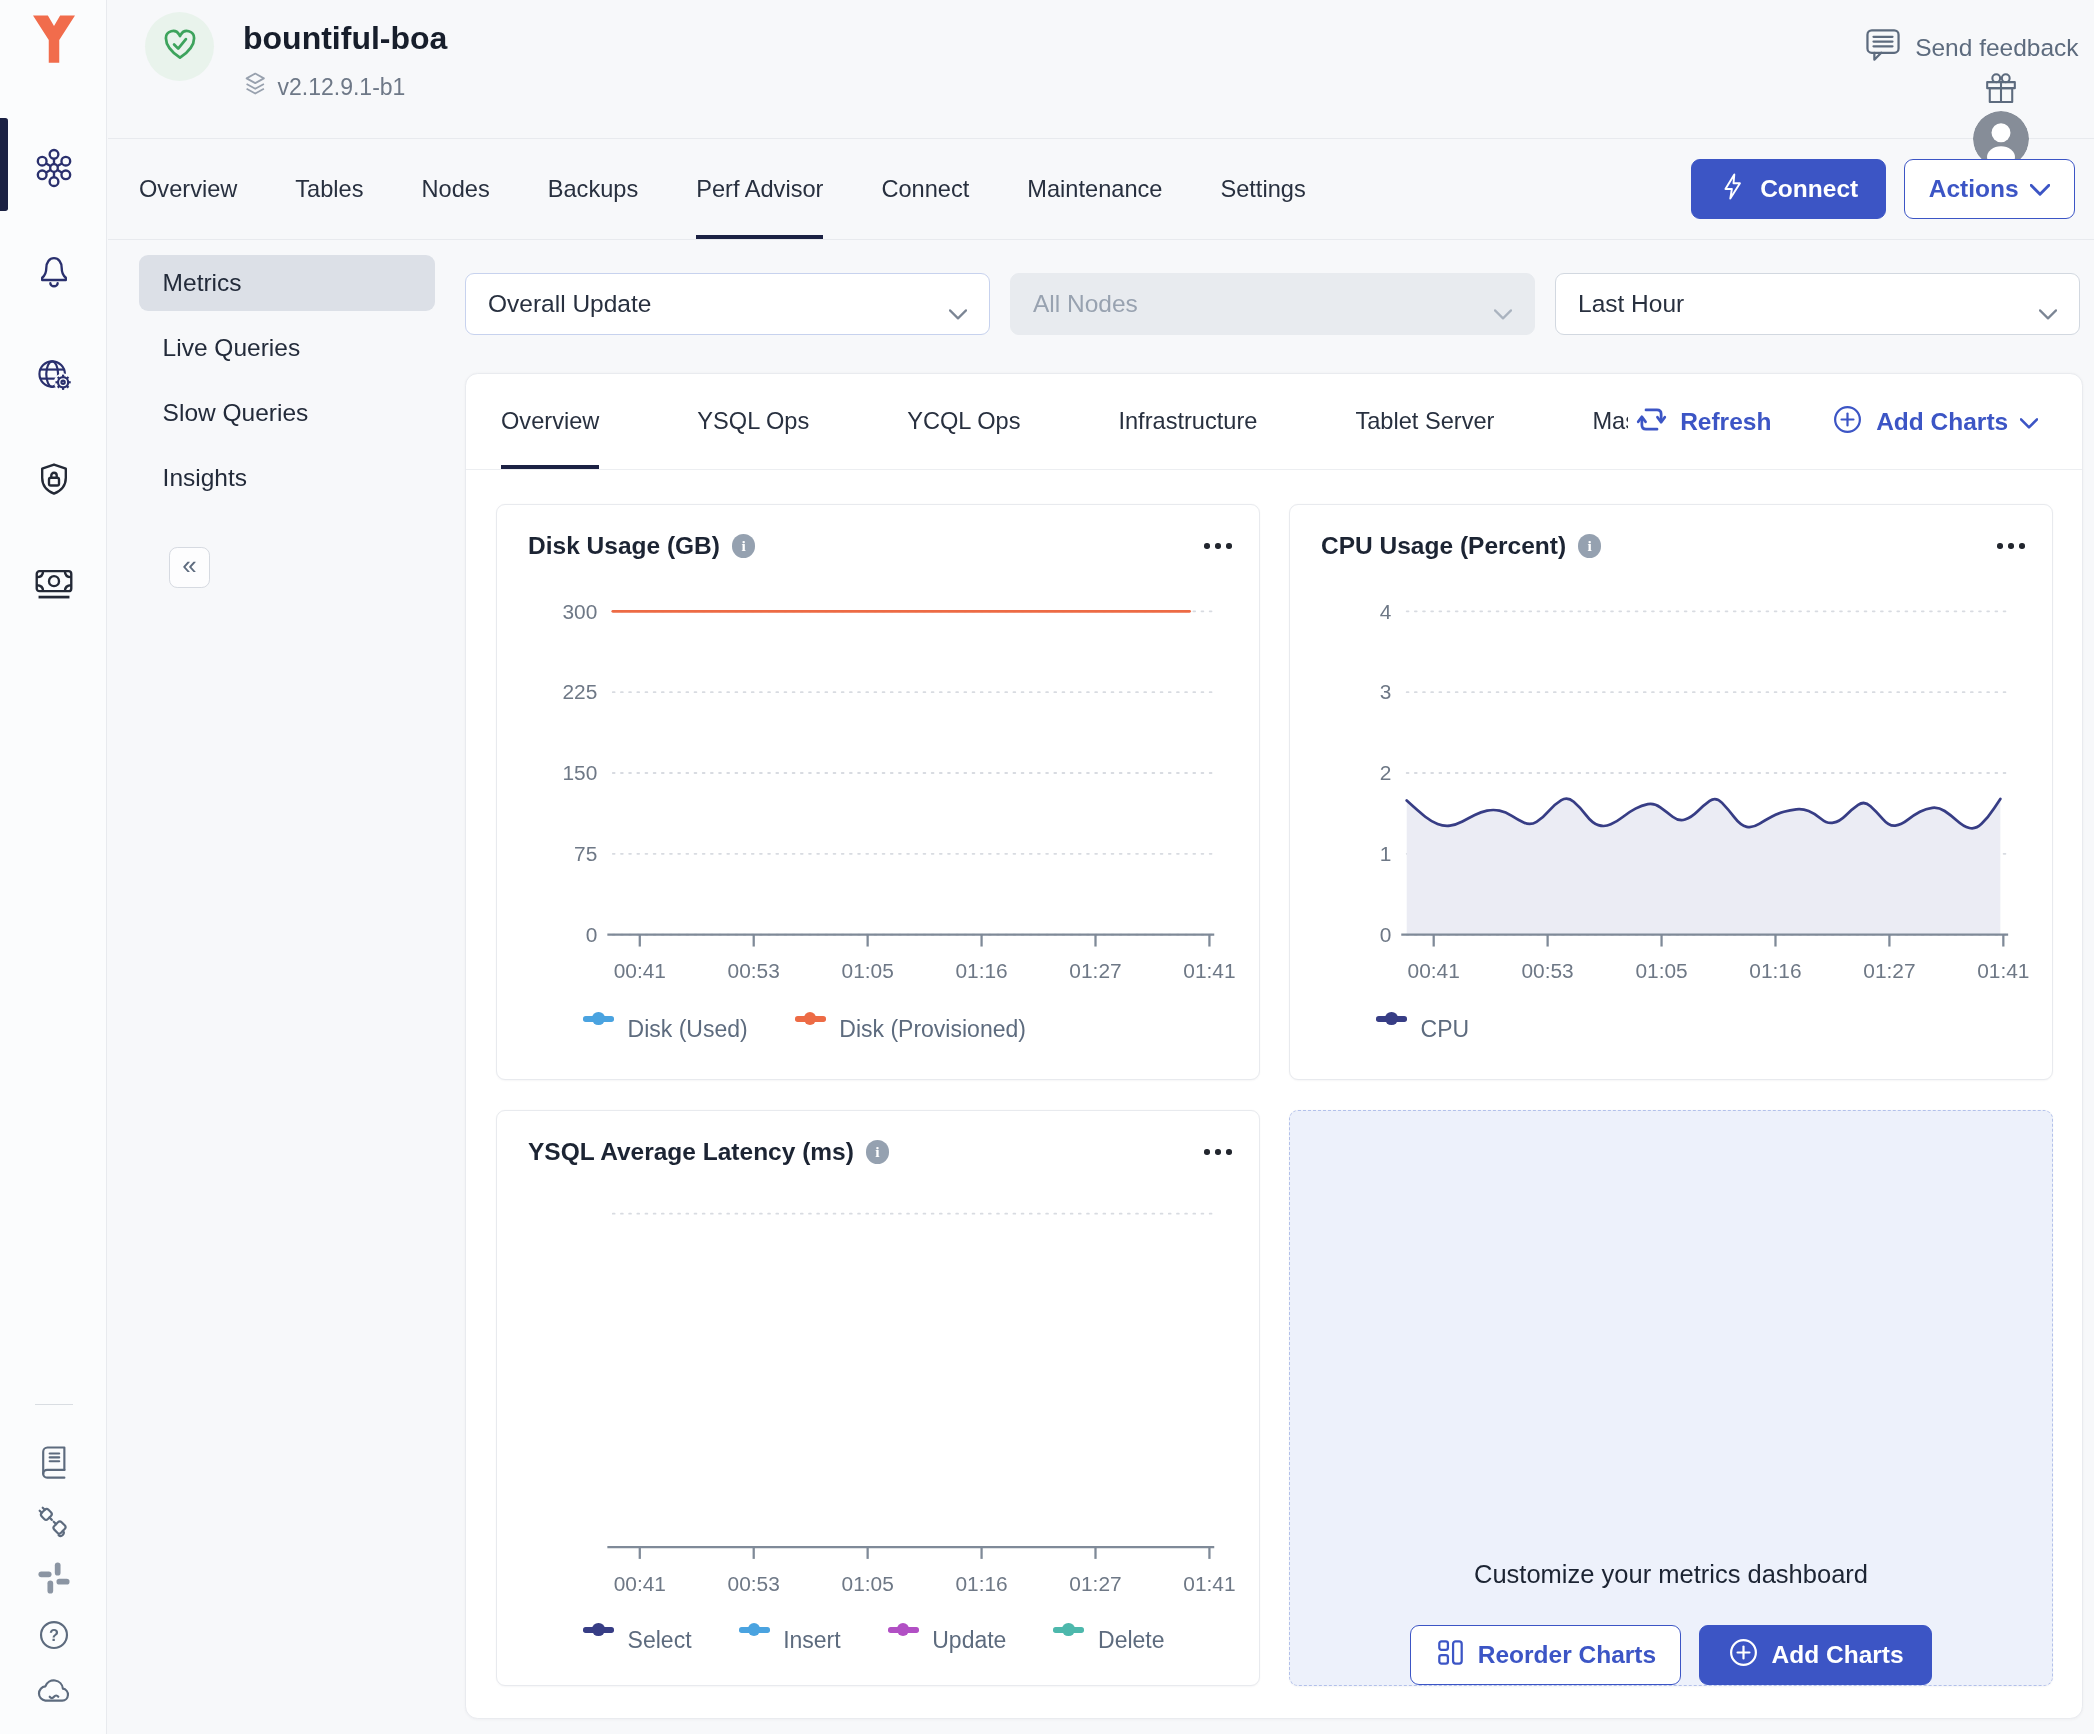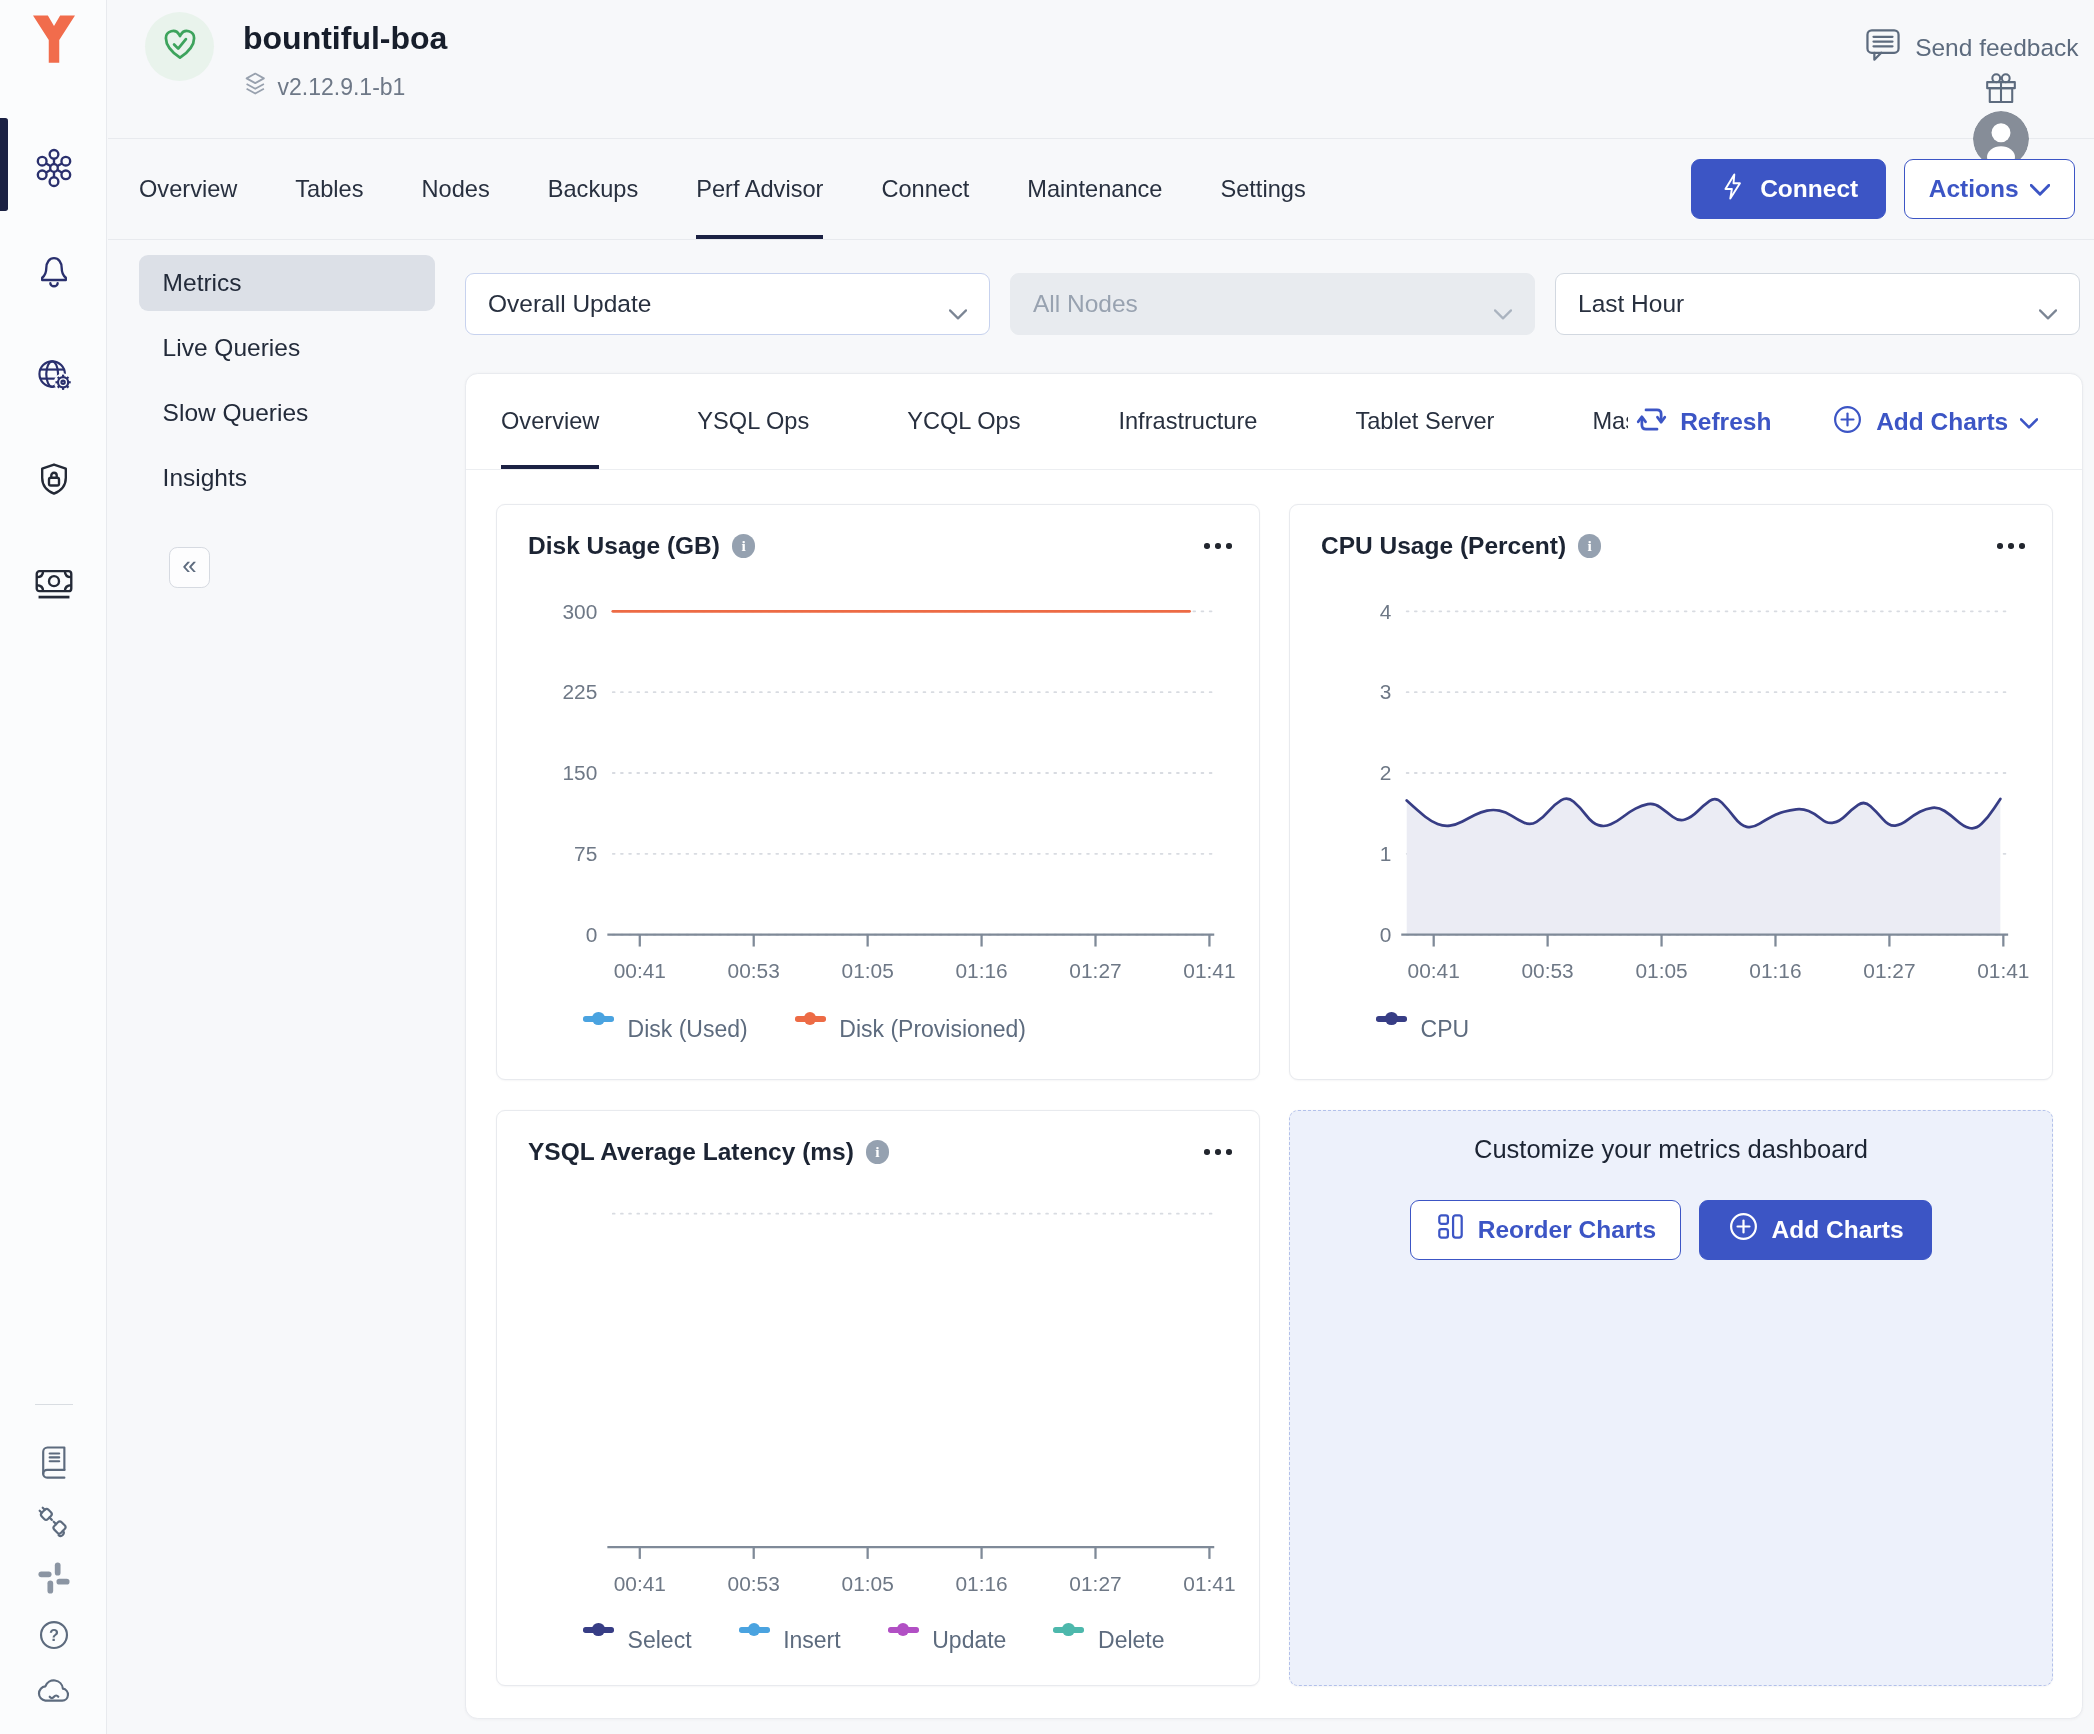--- a/index.html
+++ b/index.html
@@ -67,21 +67,21 @@
   .menu-dots{margin-left:auto;display:flex;gap:5.5px;padding:7.3px 3.6px;cursor:pointer;}
   .menu-dots i{width:5.5px;height:5.5px;border-radius:50%;background:#22262e;}
   .chart-svg{position:absolute;left:0;top:0;width:764px;height:576px;}
   svg text{font-family:"Liberation Sans","DejaVu Sans",sans-serif;}
   .legend{position:absolute;left:86px;top:511px;display:flex;gap:47px;align-items:center;}
   .legend-item{display:flex;align-items:flex-start;gap:13.6px;cursor:pointer;}
   .legend-marker{position:relative;width:31px;height:5.5px;border-radius:2.7px;display:inline-block;}
   .legend-marker::after{content:'';position:absolute;left:9px;top:-3.6px;width:12.7px;height:12.7px;border-radius:50%;background:inherit;}
   .legend-label{font-size:23px;color:#5d6b7e;}
 
-  .customize{background:#edf1fb;border:1.8px dashed #b3c1ea;border-radius:9px;display:flex;flex-direction:column;align-items:center;justify-content:flex-start;}
+  .customize{background:#edf1fb;border:1.8px dashed #b3c1ea;border-radius:9px;display:flex;flex-direction:column;align-items:center;justify-content:flex-end;}
   .customize-inner{margin-top:23.6px;display:flex;flex-direction:column;align-items:center;gap:36px;}
   .customize-title{font-size:25.5px;color:#1c2433;}
   .customize-btns{display:flex;gap:18px;}
 </style>
 </head>
 <body>
 
 <div class="app">
 
   <aside class="rail">

